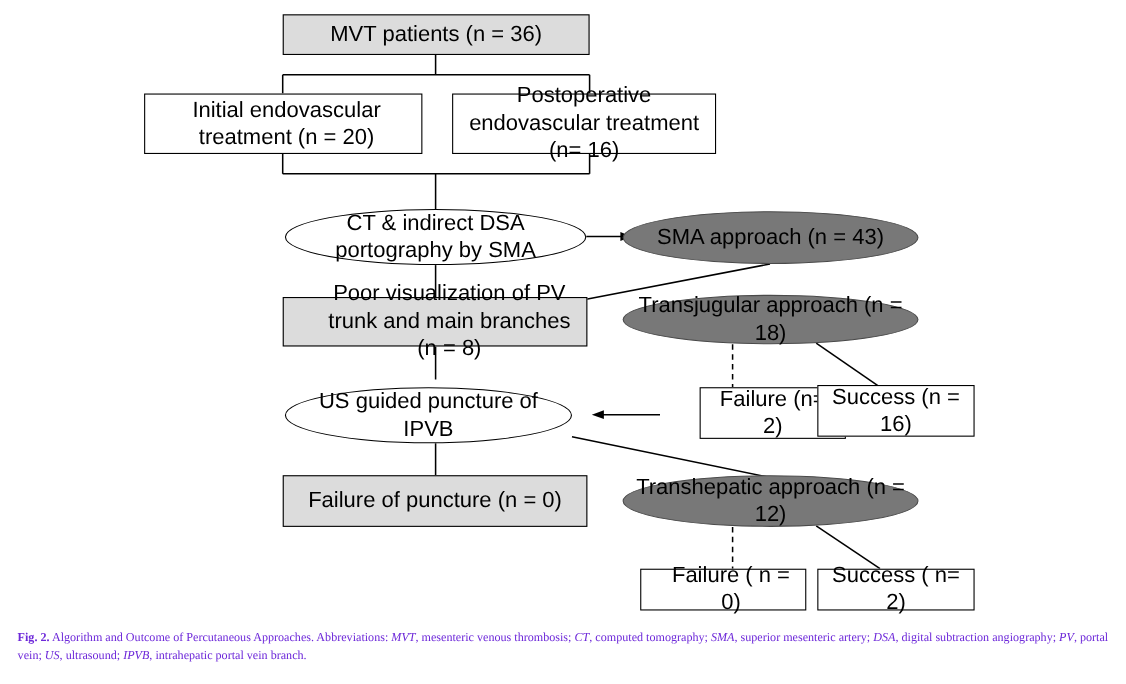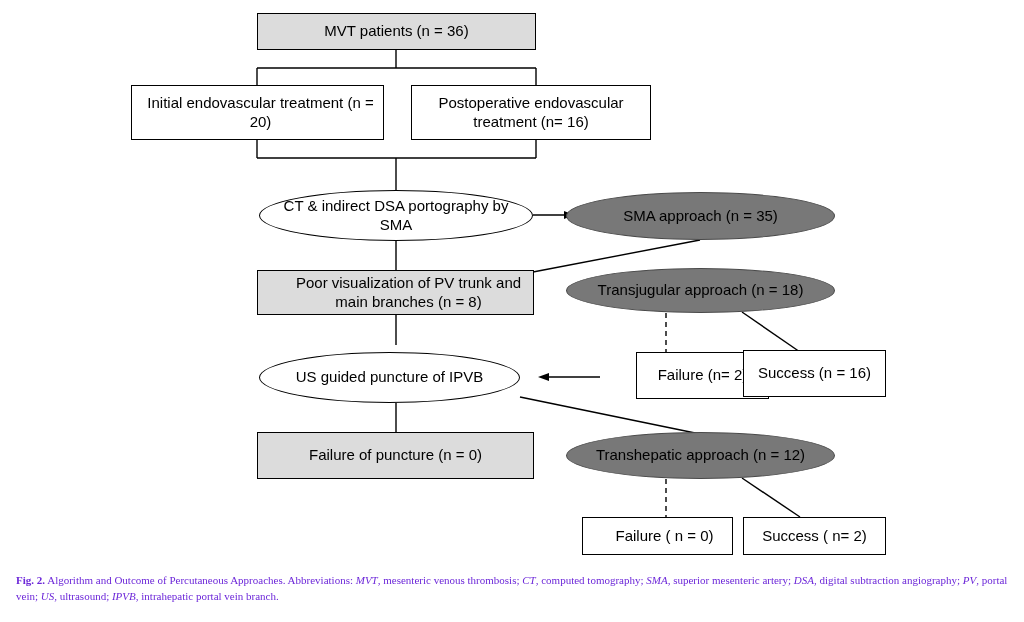--- a/index.html
+++ b/index.html
@@ -25,21 +25,21 @@
     height: 570px;
   }
   .node {
     position: absolute;
     box-sizing: border-box;
     display: flex;
     align-items: center;
     justify-content: center;
     text-align: center;
     color: #000000;
-    font-size: 15px;
+    font-size: 20px;
     line-height: 1.25;
     padding: 2px 6px;
   }
   .rect {
     border: 1.4px solid #000000;
     background: #ffffff;
   }
   .rect.shaded {
     background: #dcdcdc;
   }
@@ -129,21 +129,21 @@
 
     <div class="node rect" style="left:411px; top:85px; width:240px; height:55px;">
       <span>Postoperative endovascular treatment (n= 16)</span>
     </div>
 
     <div class="node ellipse" style="left:259px; top:190px; width:274px; height:51px;">
       <span>CT &amp; indirect DSA portography by SMA</span>
     </div>
 
     <div class="node ellipse dark" style="left:566px; top:192px; width:269px; height:48px;">
-      <span>SMA approach (n = 35)</span>
+      <span>SMA approach (n = 43)</span>
     </div>
 
     <div class="node rect shaded" style="left:257px; top:270px; width:277px; height:45px;padding-left:32px;">
       <span>Poor visualization of PV trunk and main branches (n = 8)</span>
     </div>
 
     <div class="node ellipse dark" style="left:566px; top:268px; width:269px; height:45px;">
       <span>Transjugular approach (n = 18)</span>
     </div>
 

